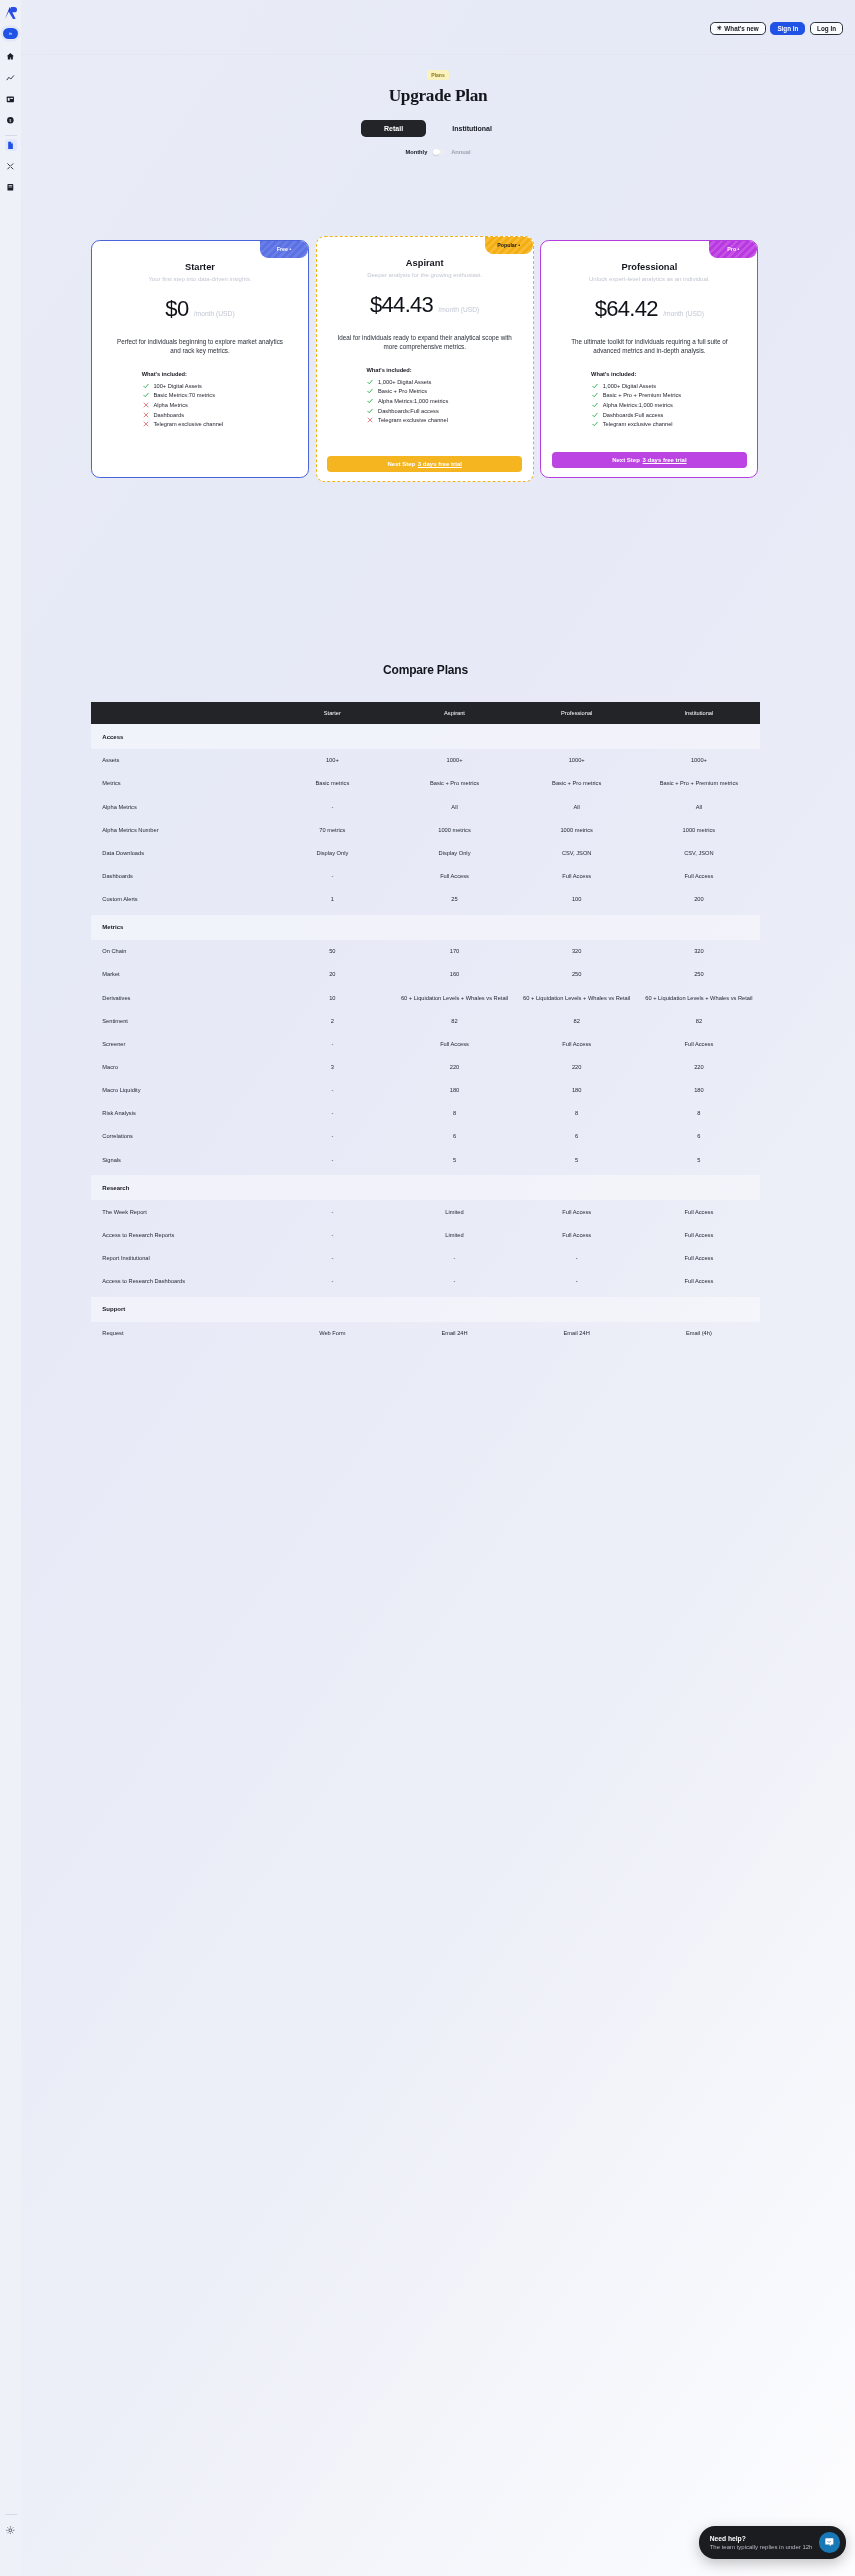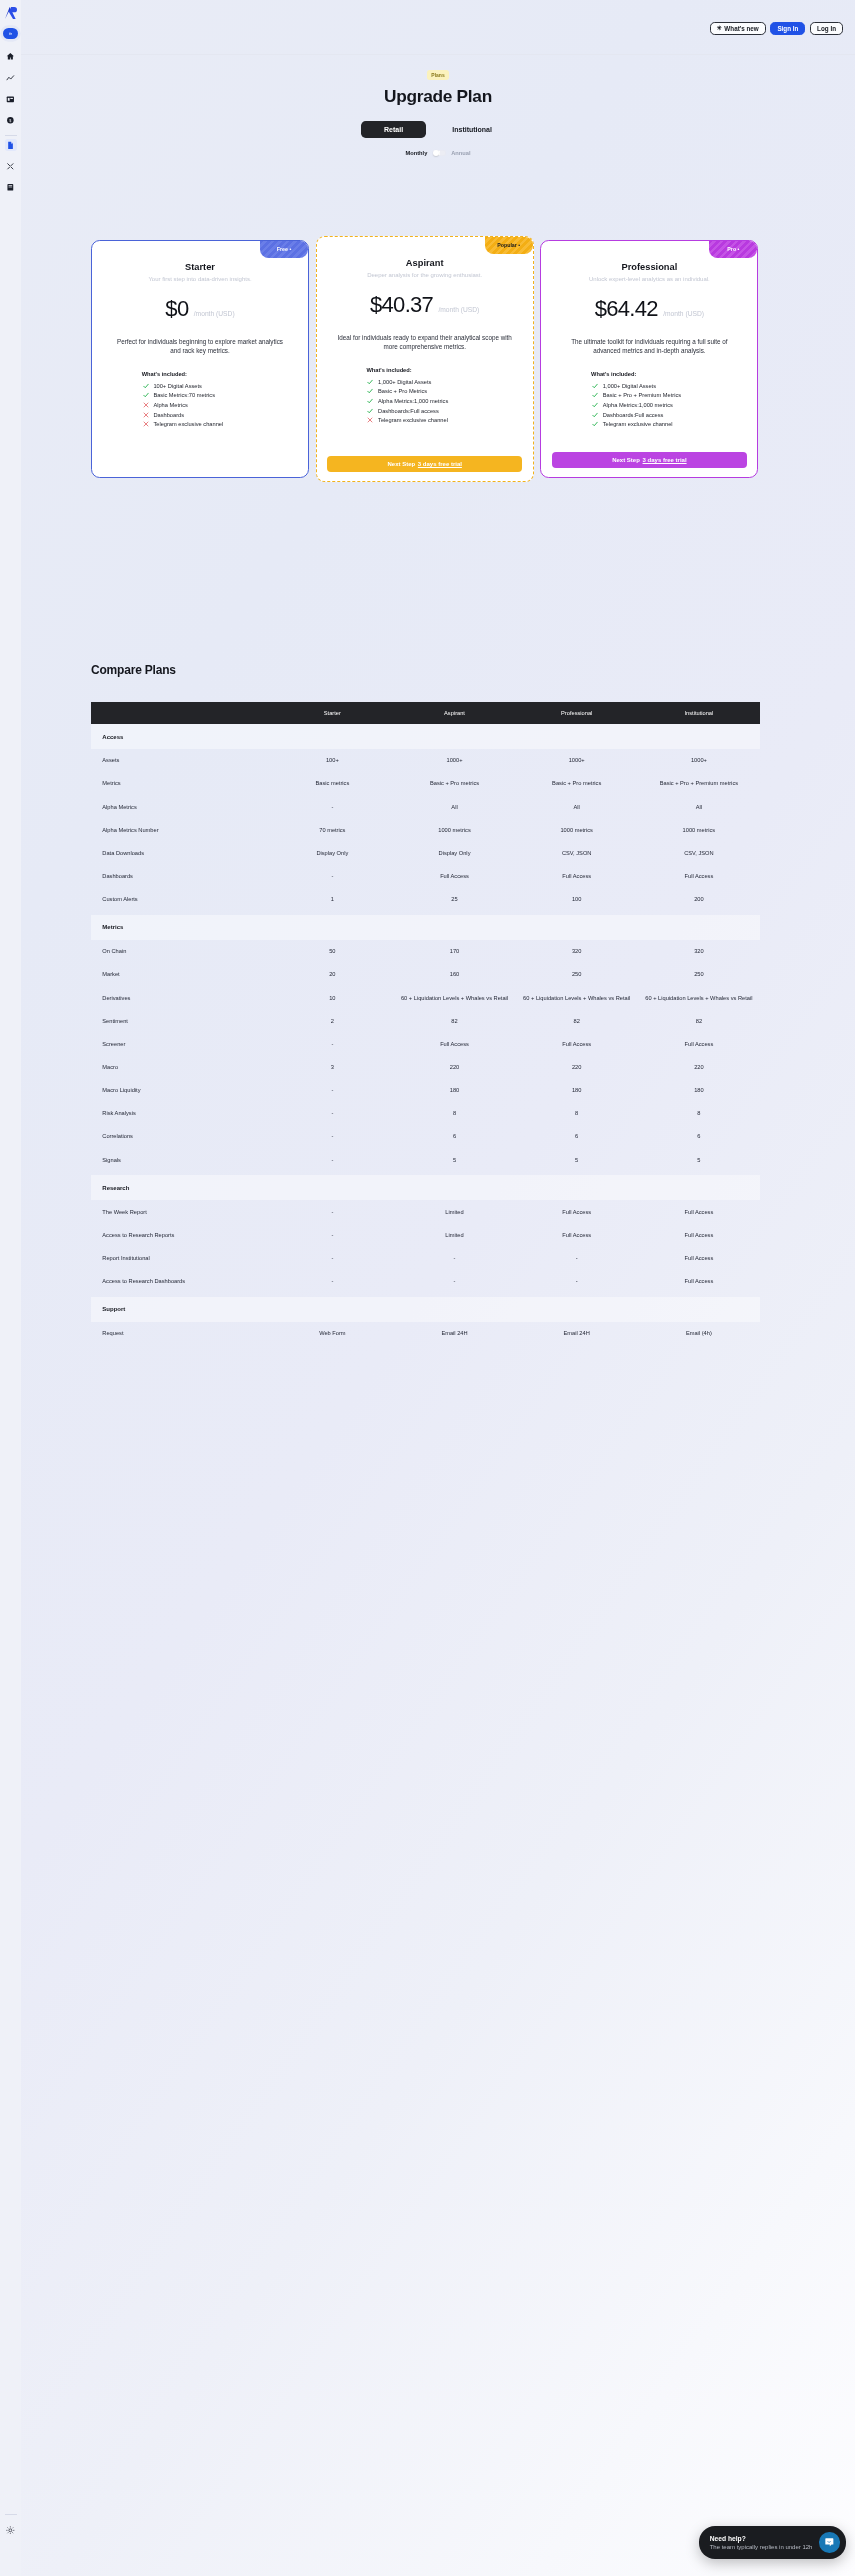--- a/index.html
+++ b/index.html
@@ -52,21 +52,21 @@
 
   
   #hero { position: absolute; left: 21px; top: 55px; right: 0; text-align: center; }
   .plans-badge {
     display: inline-block; background: #fbf2bd; color: #8a7a1c;
     font-size: 5px; font-weight: 600; border-radius: 2.7px;
     padding: 2px 4.7px; margin-top: 15.3px;
   }
   .hero-title {
     font-size: 17.3px; font-weight: 700; letter-spacing: -0.3px;
-    margin-top: 5.3px; color: #14161d;
+    margin-top: 5.3px; color: #14161d; font-family: Liberation Serif, serif;
   }
 
   
   .seg-tabs { margin-top: 14.7px; display:flex; justify-content:center; align-items:center; gap: 4px; }
   .seg-tab {
     font-size: 7px; font-weight: 700; border-radius: 4.7px;
     padding: 4.7px 22.6px; cursor: pointer; color: #15181f;
   }
   .seg-tab.active { background: #232428; color: #ffffff; }
 
@@ -123,21 +123,21 @@
     position:absolute; left: 10.7px; right: 10.7px; bottom: 9.3px; height: 15.3px;
     border-radius: 4px; display:flex; align-items:center; justify-content:center;
     gap: 2.7px; font-size: 6px; font-weight: 700; cursor:pointer;
   }
   .cta.yellow { background: #f5b520; color: #ffffff; }
   .cta.purple { background: #bb44e2; color: #ffffff; }
   .cta u { text-decoration: underline; }
 
   
   #compare { position: absolute; left: 91px; top: 663px; width: 669px; }
-  .compare-title { font-size: 12px; font-weight: 700; color:#14161d; letter-spacing:-0.2px; }
+  .compare-title { font-size: 12px; font-weight: 700; color:#14161d; letter-spacing:-0.2px;text-align:center; }
   table.cmp { width: 669px; border-collapse: collapse; margin-top: 25px; table-layout: fixed; }
   table.cmp thead th {
     background: #232428; color: #ffffff; font-size: 5.7px; font-weight: 400;
     height: 22px; text-align: center;
   }
   table.cmp thead th:first-child { text-align:left; }
   table.cmp col.c0 { width: 180px; }
   table.cmp col.c1, table.cmp col.c2, table.cmp col.c3, table.cmp col.c4 { width: 122px; }
 
   tr.section td {
@@ -333,21 +333,21 @@
         </div>
       </div>
     </div>
     <div class="card aspirant">
       <div class="ribbon popular">
         <span>Popular •</span>
       </div>
       <div class="card-name">Aspirant</div>
       <div class="card-tag">Deeper analysis for the growing enthusiast.</div>
       <div class="price-row">
-        <span class="price">$40.37</span>
+        <span class="price">$44.43</span>
         <span class="price-unit">/month (USD)</span>
       </div>
       <div class="card-desc">Ideal for individuals ready to expand their analytical scope with more comprehensive metrics.</div>
       <div class="incl-title">What's included:</div>
       <div class="feat-list">
         <div class="feat">
           <span class="mk">
             <svg viewBox="0 0 24 24" fill="none" stroke="#22b14c" stroke-width="3.6" stroke-linecap="round" stroke-linejoin="round">
               <polyline points="3,13 9,19 21,5"></polyline>
             </svg>

